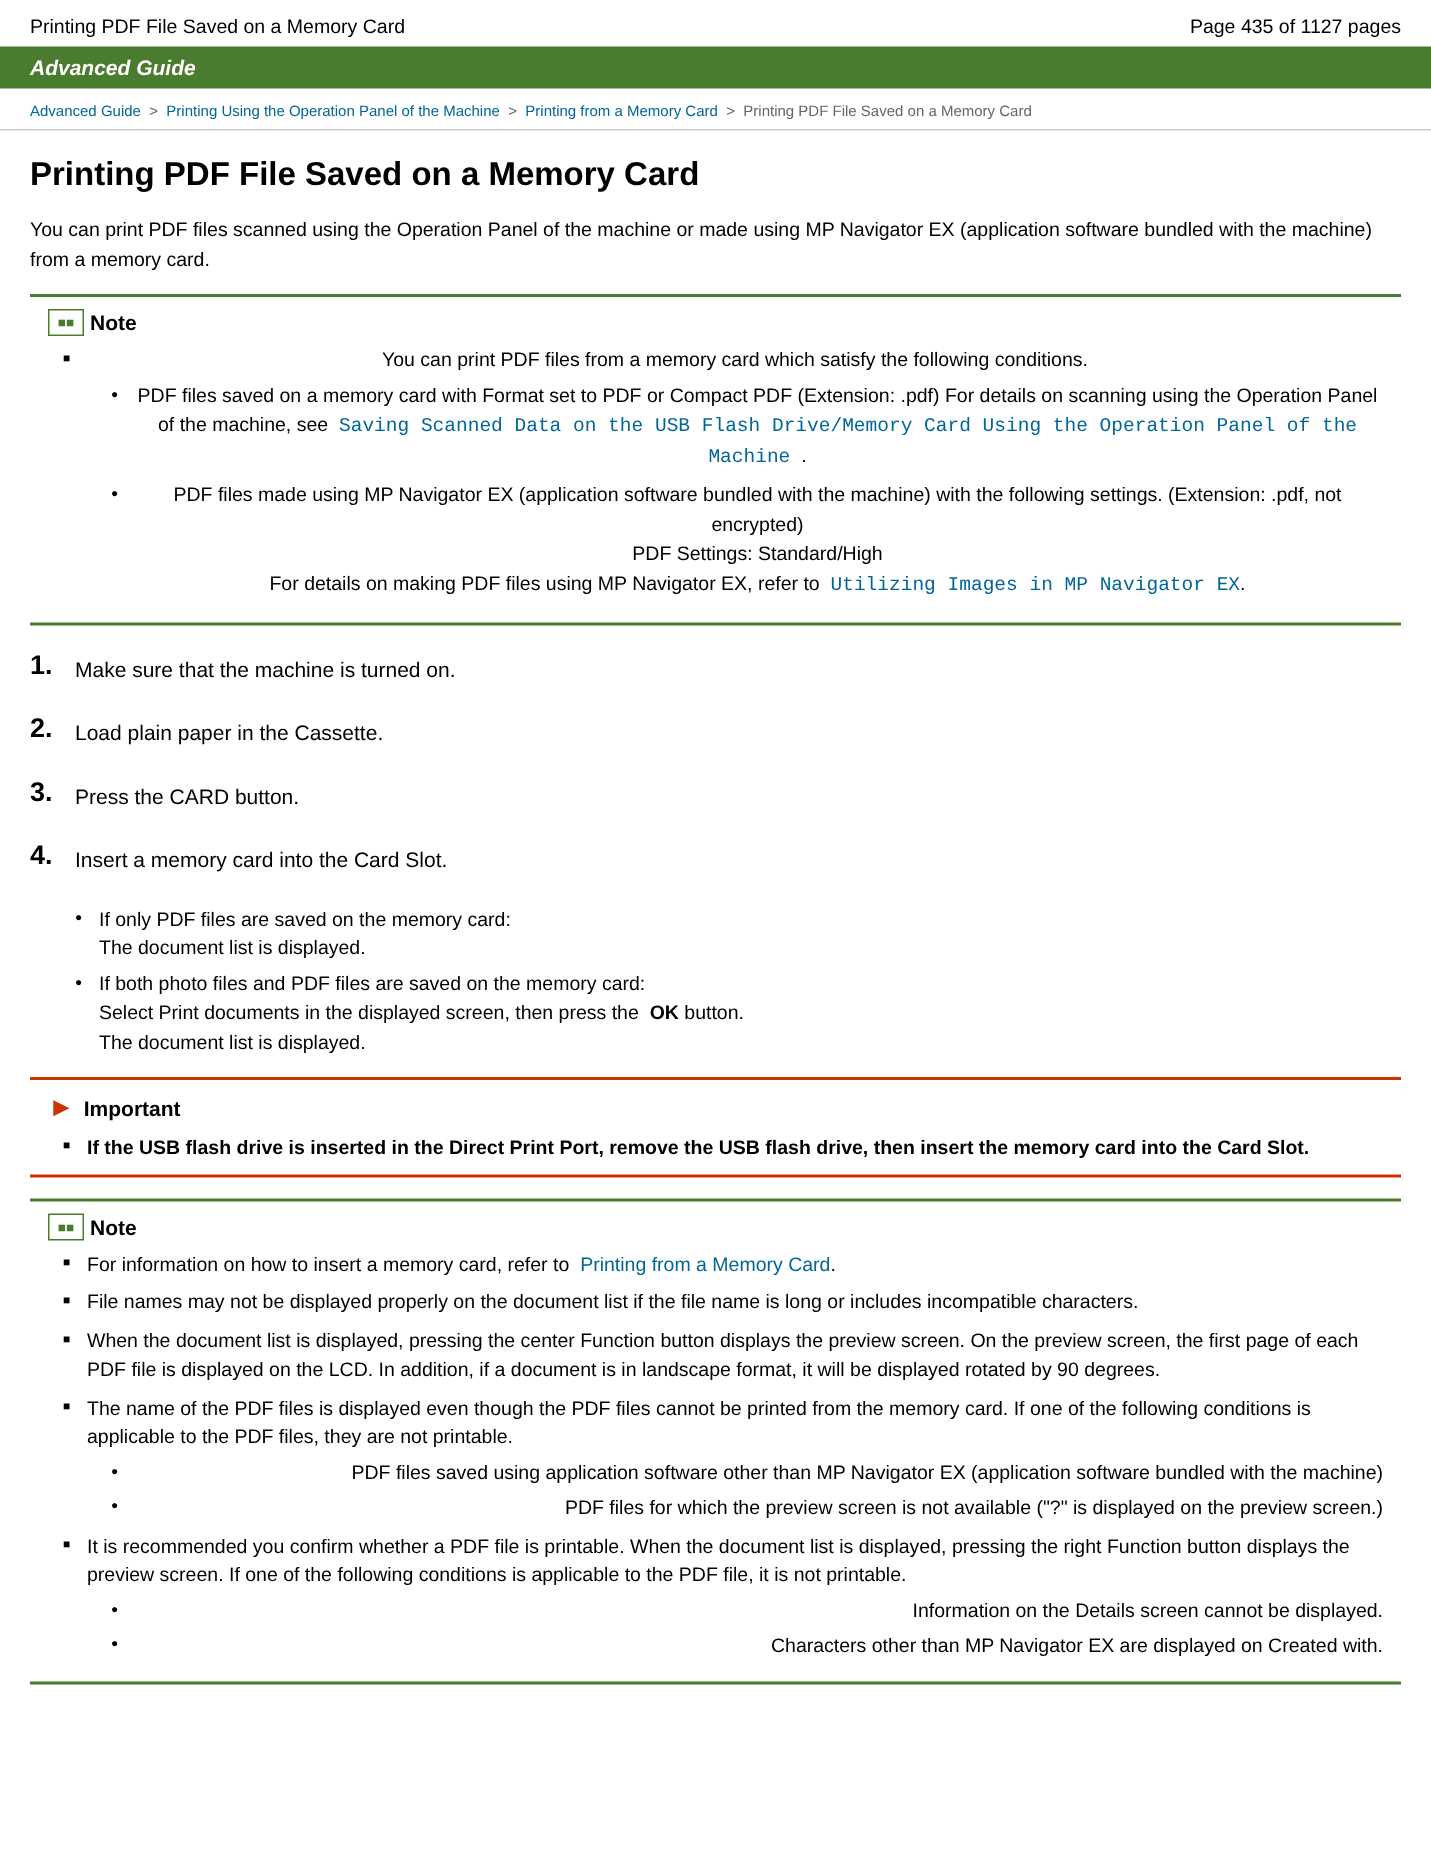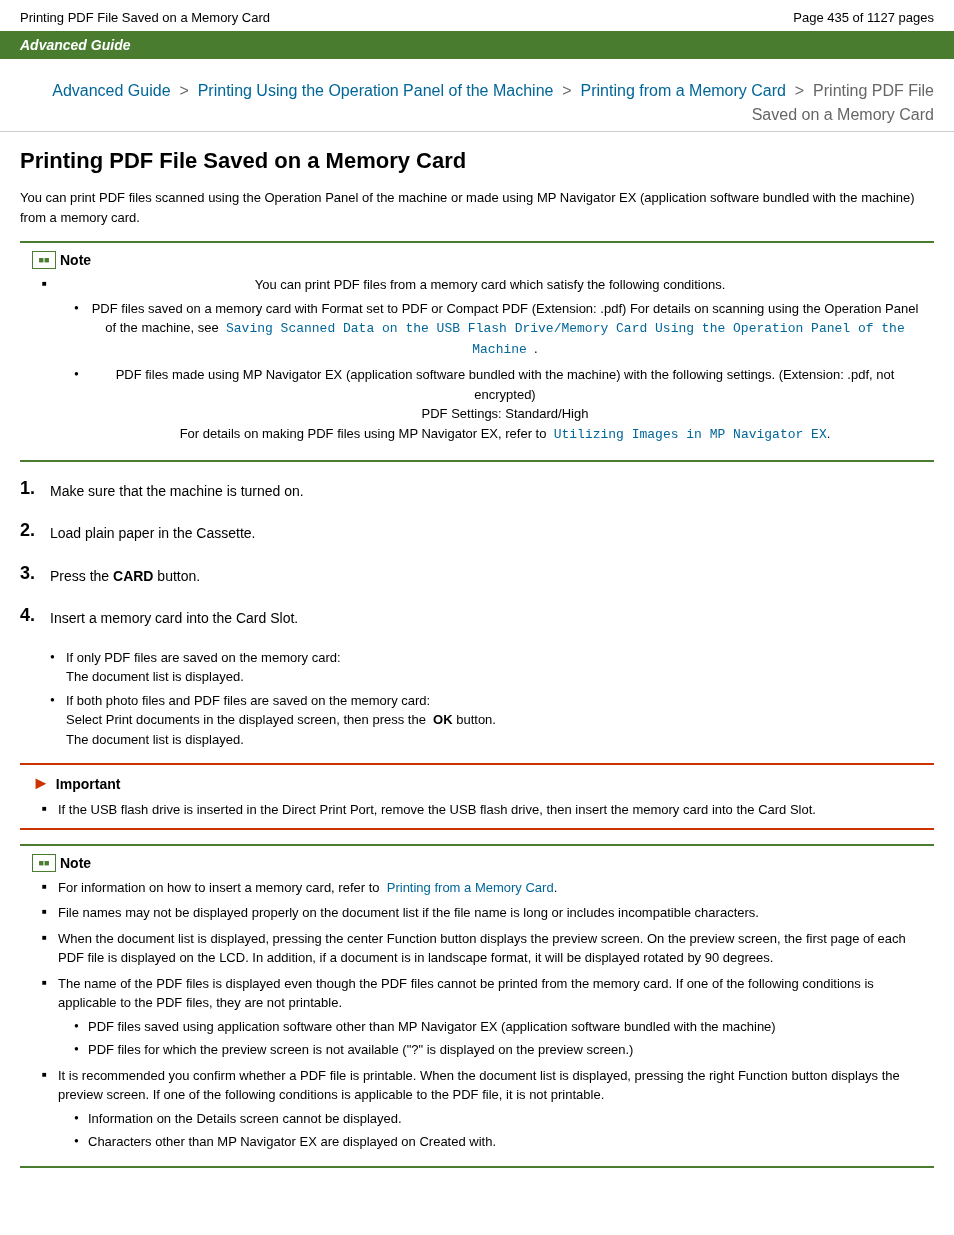--- a/index.html
+++ b/index.html
@@ -23,26 +23,25 @@
       padding: 6px 20px;
       margin: 0;
     }
     .green-banner span {
       color: #fff;
       font-weight: bold;
       font-size: 14px;
       font-style: italic;
     }
     .breadcrumb {
-      padding: 20px 20px 4px 20px;
-      font-size: 16px;
+      padding: 8px 20px 4px 20px;
+      font-size: 10px;
       color: #666;
       border-bottom: 1px solid #ccc;
       line-height: 1.5;
-      text-align: right;
     }
     .breadcrumb a {
       color: #006699;
       text-decoration: none;
     }
     .main-content {
       padding: 16px 20px 20px 20px;
     }
     .page-title {
       font-size: 22px;
@@ -121,21 +120,21 @@
       font-weight: bold;
       color: #000;
       min-width: 24px;
     }
     .step-text {
       font-size: 14px;
       line-height: 1.6;
       padding-top: 2px;
     }
     .step-text strong {
-      font-weight: bold;
+      font-weight: normal;
     }
     .step-sub {
       margin-top: 6px;
       padding-left: 30px;
       margin-bottom: 14px;
     }
     .step-sub ul {
       list-style: none;
       padding-left: 0;
     }
@@ -168,20 +167,21 @@
       color: #000;
     }
     .important-arrow {
       color: #cc3300;
       font-size: 18px;
       margin-right: 6px;
     }
     .important-content ul {
       list-style: none;
       padding-left: 10px;
+      font-weight: bold;
     }
     .important-content ul li {
       padding-left: 16px;
       position: relative;
       line-height: 1.5;
       font-size: 13px;
     }
     .important-content ul li::before {
       content: '■';
       position: absolute;
@@ -217,20 +217,21 @@
       list-style: none;
       padding-left: 16px;
       margin-top: 4px;
     }
     .note2-content ul ul li {
       padding-left: 14px;
       position: relative;
       margin-bottom: 4px;
       line-height: 1.5;
       font-size: 13px;
+      text-align: right;
     }
     .note2-content ul ul li::before {
       content: '●';
       position: absolute;
       left: 0;
       font-size: 8px;
       top: 3px;
     }
     .note2-content a {
       color: #006699;

